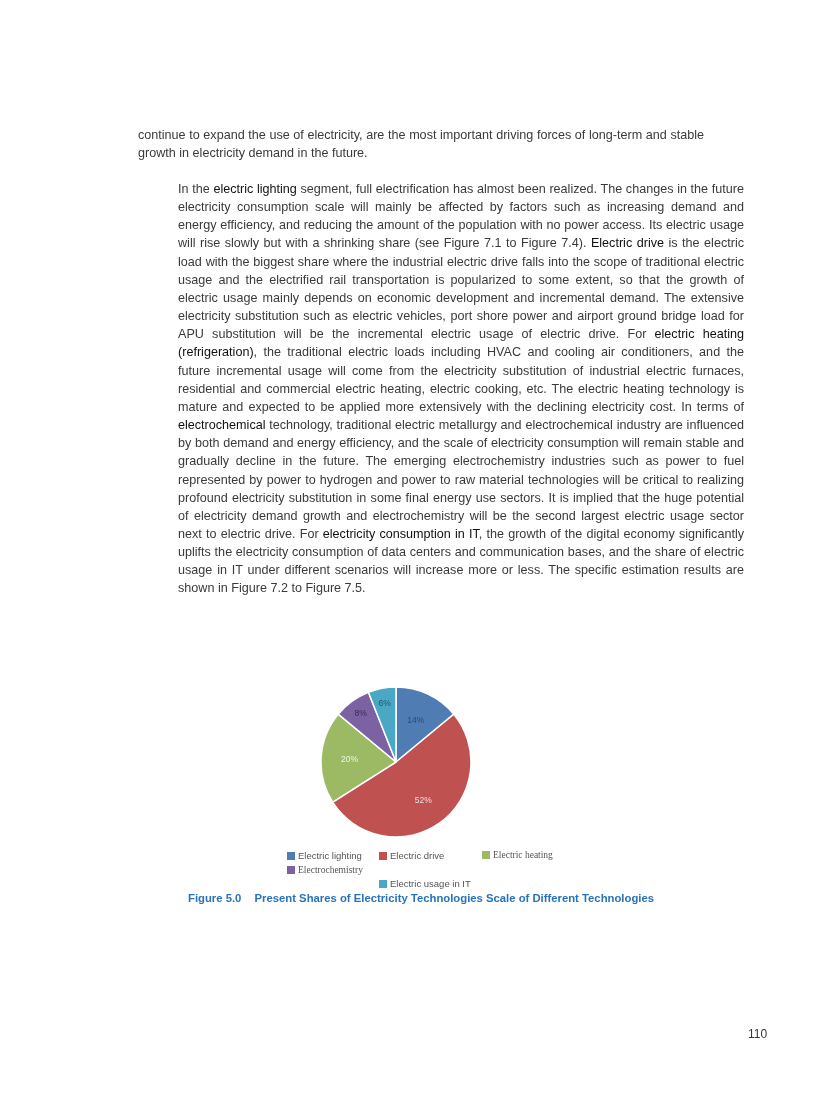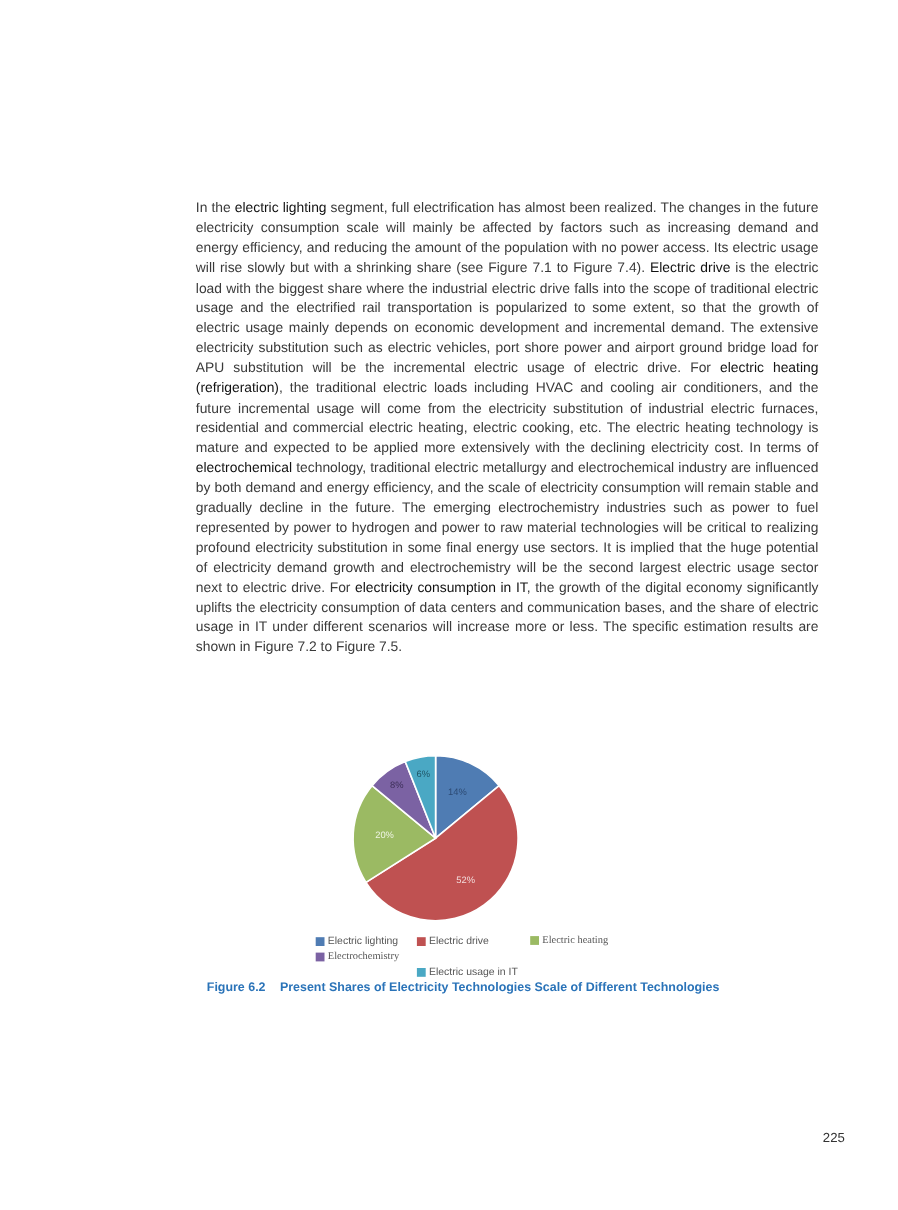--- a/index.html
+++ b/index.html
@@ -21,20 +21,21 @@
   .caption { position: absolute; left: 0; width: 842px; top: 892px; text-align: center;
     font-family: "Liberation Sans", sans-serif; font-size: 11.3px; font-weight: bold; color: #2a73b8; }
   .caption .num { margin-right: 10px; }
   .page-number { position: absolute; left: 748px; top: 1027px;
     font-family: "Liberation Sans", sans-serif; font-size: 12px; color: #333; }
 </style>
 </head>
 <body>
 
 <div class="page">
+  <p class="para" id="p1"><span>continue to expand the use of electricity, are the most important driving forces of long-term and stable growth in electricity demand in the future.</span></p>
   <p class="para" id="p2"><span>In the </span><b>electric lighting</b><span> segment, full electrification has almost been realized. The changes in the future electricity consumption scale will mainly be affected by factors such as increasing demand and energy efficiency, and reducing the amount of the population with no power access. Its electric usage will rise slowly but with a shrinking share (see Figure 7.1 to Figure 7.4). </span><b>Electric drive</b><span> is the electric load with the biggest share where the industrial electric drive falls into the scope of traditional electric usage and the electrified rail transportation is popularized to some extent, so that the growth of electric usage mainly depends on economic development and incremental demand. The extensive electricity substitution such as electric vehicles, port shore power and airport ground bridge load for APU substitution will be the incremental electric usage of electric drive. For </span><b>electric heating (refrigeration)</b><span>, the traditional electric loads including HVAC and cooling air conditioners, and the future incremental usage will come from the electricity substitution of industrial electric furnaces, residential and commercial electric heating, electric cooking, etc. The electric heating technology is mature and expected to be applied more extensively with the declining electricity cost. In terms of </span><b>electrochemical</b><span> technology, traditional electric metallurgy and electrochemical industry are influenced by both demand and energy efficiency, and the scale of electricity consumption will remain stable and gradually decline in the future. The emerging electrochemistry industries such as power to fuel represented by power to hydrogen and power to raw material technologies will be critical to realizing profound electricity substitution in some final energy use sectors. It is implied that the huge potential of electricity demand growth and electrochemistry will be the second largest electric usage sector next to electric drive. For </span><b>electricity consumption in IT</b><span>, the growth of the digital economy significantly uplifts the electricity consumption of data centers and communication bases, and the share of electric usage in IT under different scenarios will increase more or less. The specific estimation results are shown in Figure 7.2 to Figure 7.5.</span></p>
 
   <div class="chart-wrap">
     <svg id="pie" width="816" height="1100" style="position:absolute;left:0;top:0;">
         <path d="M396,762 L396,687 A75,75 0 0 1 453.7884932081842,714.1932007688483 Z" fill="#4f7cb3" stroke="#ffffff" stroke-width="1.5"></path>
         <text x="415.7987370577759" y="722.9255420603301" text-anchor="middle" font-family="&quot;Liberation Sans&quot;, sans-serif" font-size="8.5" fill="#2c4a73">14%</text>
         <path d="M396,762 L453.7884932081842,714.1932007688483 A75,75 0 1 1 332.67540558734885,802.1870096234247 Z" fill="#bf5151" stroke="#ffffff" stroke-width="1.5"></path>
         <text x="423.3320142316" y="802.619290238435" text-anchor="middle" font-family="&quot;Liberation Sans&quot;, sans-serif" font-size="8.5" fill="#f3dcdc">52%</text>
         <path d="M396,762 L332.67540558734885,802.1870096234247 A75,75 0 0 1 338.21150679181585,714.1932007688482 Z" fill="#9bba63" stroke="#ffffff" stroke-width="1.5"></path>
         <text x="349.59175712808536" y="762.080240841887" text-anchor="middle" font-family="&quot;Liberation Sans&quot;, sans-serif" font-size="8.5" fill="#eef4e2">20%</text>
@@ -62,18 +63,18 @@
         <span class="swatch" style="background: rgb(123, 98, 163);"></span>
         <span>Electrochemistry</span>
       </div>
       <div class="legend-item" style="left: 92px; top: 28px;">
         <span class="swatch" style="background: rgb(74, 168, 196);"></span>
         <span>Electric usage in IT</span>
       </div>
     </div>
 
   <div class="caption">
-    <span class="num">Figure 6.2</span>
+    <span class="num">Figure 5.0</span>
     <span>Present Shares of Electricity Technologies Scale of Different Technologies</span>
   </div>
 
-  <div class="page-number">225</div>
+  <div class="page-number">110</div>
 </div>
 
 </body></html>

